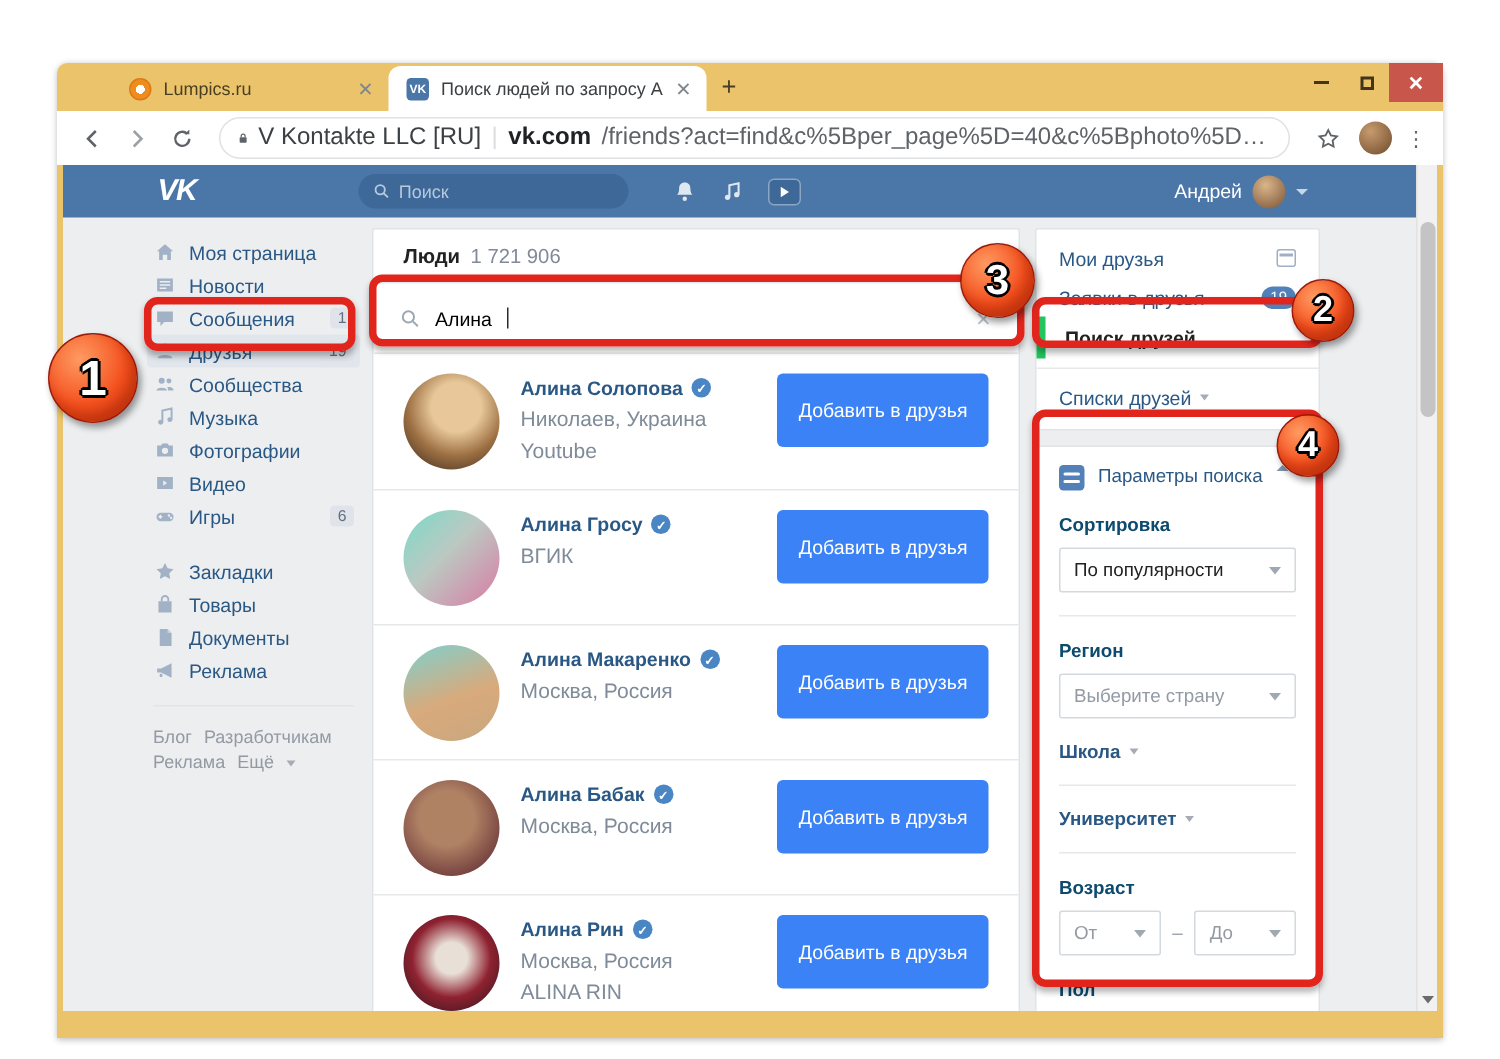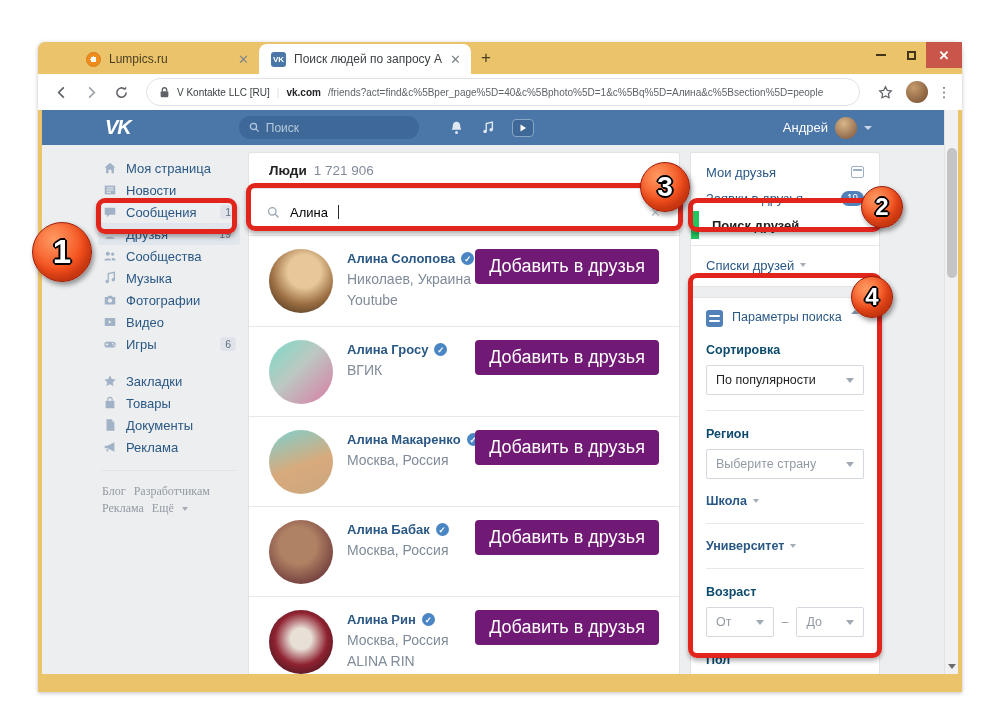--- a/index.html
+++ b/index.html
@@ -17,21 +17,21 @@
   .fav-vk { width:15px; height:15px; border-radius:3px; background:#4a76a8; color:#fff; font-size:8px; font-weight:bold; display:flex; align-items:center; justify-content:center; flex:none; }
   .newtab { font-size:17px; color:#4a3f22; margin:0 0 6px 10px; }
   .wctrl { position:absolute; right:0; top:0; height:26px; display:flex; align-items:center; }
   .wc { width:30px; height:26px; display:flex; align-items:center; justify-content:center; }
   .wc-min i { display:block; width:10px; height:0; border-bottom:2px solid #42351a; }
   .wc-max i { display:block; width:9px; height:9px; border:2px solid #42351a; }
   .wc-close { width:36px; background:#c8564a; color:#fff; font-size:13px; font-weight:bold; }
 
   .toolbar { height:36px; background:#fff; display:flex; align-items:center; padding:0 10px; gap:4px; }
   .nav-ic { width:26px; height:26px; display:flex; align-items:center; justify-content:center; color:#5f6368; }
-  .omnibox { flex:1; height:26px; margin:0 8px; border:1px solid #dfe1e5; border-radius:14px; display:flex; align-items:center; padding:13px 12px; gap:7px; font-size:10px; color:#3c4043; background:#fff; overflow:hidden; white-space:nowrap; }
+  .omnibox { flex:1; height:26px; margin:0 8px; border:1px solid #dfe1e5; border-radius:14px; display:flex; align-items:center; padding:13px 12px; gap:7px; font-size:16px; color:#3c4043; background:#fff; overflow:hidden; white-space:nowrap; }
   .omnibox .sec { color:#3c4043; }
   .omnibox .sep { color:#dadce0; }
   .omnibox .host { color:#202124; font-weight:bold; }
   .omnibox .path { color:#5f6368; overflow:hidden; text-overflow:ellipsis; }
   .tb-avatar { width:22px; height:22px; border-radius:50%; background:radial-gradient(circle at 35% 30%, #c79b6e, #6e4a2c); margin:0 4px; }
   .dots { color:#5f6368; font-size:14px; letter-spacing:0; width:16px; text-align:center; }
 
   
   .vkpage { position:absolute; left:4px; top:68px; width:916px; height:564px; background:#edeef0; overflow:hidden; }
   .vkhead { position:absolute; left:0; top:0; width:902px; height:35px; background:#4a76a8; display:flex; align-items:center; padding:0 14px 0 63px; color:#fff; }
@@ -51,21 +51,21 @@
 
   
   .lsb { position:absolute; left:56px; top:47px; width:142px; font-size:13px; }
   .sb-item { display:flex; align-items:center; gap:9px; height:22px; color:#2a5885; padding:0 4px; border-radius:3px; }
   .sb-item.active { background:#e1e6ec; }
   .sb-item .ic { width:15px; height:15px; color:#a2b2c6; flex:none; display:flex; align-items:center; justify-content:center; }
   .sb-item .lbl { flex:1; white-space:nowrap; }
   .sb-badge { background:#e0e4ea; color:#617080; font-size:10.5px; border-radius:3px; padding:1px 5px; }
   .sb-gap { height:15px; } .sb-gap-s { height:1px; background:#e2e4e8; margin:12px 4px; }
   .sb-foot { color:#939aa3; font-size:12px; line-height:17px; padding-left:4px; margin-top:10px; }
-  .sb-foot span { margin-right:8px;font-family:Liberation Serif, serif; }
+  .sb-foot span { margin-right:8px; }
   .caret-g { display:inline-block; width:0; height:0; border-left:3.5px solid transparent; border-right:3.5px solid transparent; border-top:4px solid #a5acb5; vertical-align:middle; }
 
   
   .main-card { position:absolute; left:206px; top:42px; width:432px; height:530px; background:#fff; border:1px solid #e1e3e6; border-radius:2px; }
   .mc-head { padding:10px 20px; font-size:13.5px; border-bottom:1px solid #e7e8ec; }
   .mc-head b { color:#222; } .mc-count { color:#828a99; margin-left:7px; font-weight:normal; }
   .mc-search { height:47px; display:flex; align-items:center; padding:0 18px; gap:10px; border-bottom:1px solid #e7e8ec; font-size:13px; color:#000; }
   .mc-search .mag { color:#9aa6b2; }
   .caret-line { width:1px; height:14px; background:#2b2b2b; }
   .clear-x { margin-left:auto; color:#b8c0c9; font-size:13px; }
@@ -74,29 +74,29 @@
   .avatar { width:64px; height:64px; border-radius:50%; flex:none; }
   .avi-1 { background:radial-gradient(circle at 55% 35%, #e8c89a 0 30%, #9c6f42 60%, #2e2119); }
   .avi-2 { background:linear-gradient(135deg, #7adbc8 0%, #bcc8c2 45%, #d97ba4 100%); }
   .avi-3 { background:linear-gradient(160deg, #7fd0ce 0%, #d8aa7c 55%, #caa77e 100%); }
   .avi-4 { background:radial-gradient(circle at 45% 40%, #b08264 0 35%, #7d4a44 70%, #59333c); }
   .avi-5 { background:radial-gradient(circle at 50% 45%, #e8dfd6 0 22%, #8f2231 55%, #221418); }
   .p-info { margin-left:14px; padding-top:2px; }
   .p-name { color:#2a5885; font-weight:bold; font-size:13px; display:flex; align-items:center; gap:6px; }
   .vcheck { width:13px; height:13px; border-radius:50%; background:#4b86c4; color:#fff; font-size:8.5px; display:flex; align-items:center; justify-content:center; }
   .p-line { color:#7f8b99; font-size:14px; margin-top:5px; }
-  .p-btn { position:absolute; right:20px; top:13px; background:#701a75; color:#fff; font-size:18px; border:none; border-radius:4px; padding:7px 14px; }
+  .p-btn { position:absolute; right:20px; top:13px; background:#3b82f6; color:#fff; font-size:13px; border:none; border-radius:4px; padding:17px 14px; }
 
   
   .rcol { position:absolute; left:648px; top:42px; width:190px; }
   .rcard { background:#fff; border:1px solid #e1e3e6; border-radius:2px; }
   .rmenu { padding:6px 0 8px; font-size:13px; }
   .rm-item { display:flex; align-items:center; height:26px; padding:0 15px; color:#2a5885; }
   .rm-item .grow { flex:1; }
-  .rm-item.bold { font-weight:bold; color:#222; border-left:8px solid #22c55e; padding-left:13px; height:28px; }
+  .rm-item.bold { font-weight:bold; color:#222; border-left:6px solid #22c55e; padding-left:13px; height:28px; }
   .rm-badge { background:#5181b8; color:#fff; font-size:10px; border-radius:9px; padding:2px 6px; }
   .rm-div { height:1px; background:#e7e8ec; margin:6px 0; }
   .cal-ic { width:13px; height:12px; border:1.5px solid #9fb0c4; border-radius:2px; position:relative; }
   .cal-ic::before { content:""; position:absolute; left:1px; right:1px; top:2px; height:1.5px; background:#9fb0c4; }
 
   .params { margin-top:10px; padding:12px 15px 14px; font-size:12.5px; }
   .prm-head { display:flex; align-items:flex-start; gap:9px; color:#2a5885; }
   .slid-ic { width:17px; height:17px; background:#5181b8; border-radius:3px; position:relative; flex:none; }
   .slid-ic::before, .slid-ic::after { content:""; position:absolute; left:3px; right:3px; height:2px; background:#fff; border-radius:1px; }
   .slid-ic::before { top:5px; } .slid-ic::after { bottom:5px; }

